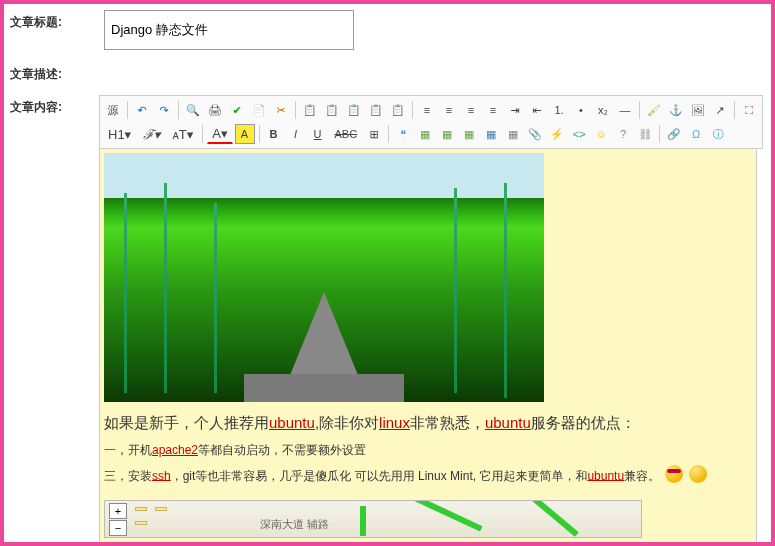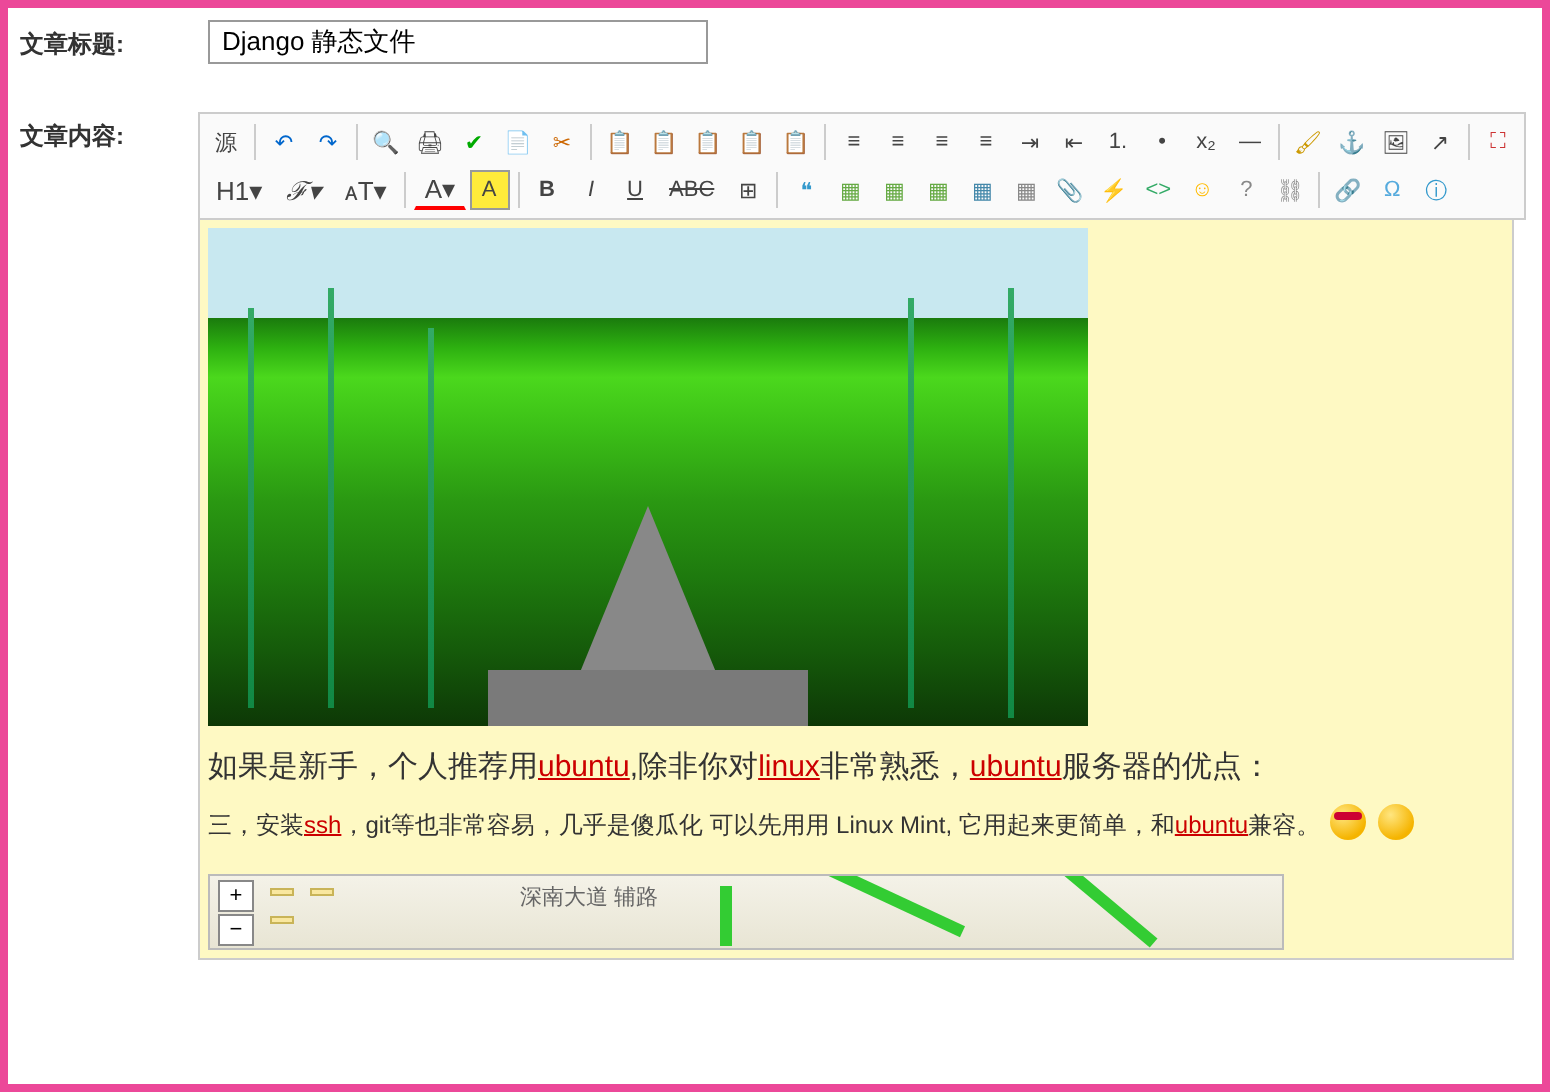--- a/index.html
+++ b/index.html
@@ -1,21 +1,21 @@
 <!DOCTYPE html>
 <html><head>
 <meta charset="utf-8">
 <style>
 *{box-sizing:border-box;margin:0;padding:0;}
 body{font-family:Arial,"Microsoft YaHei",sans-serif;font-size:12px;background:#fff;}
 .page{border:4px solid #ec4899;width:775px;height:546px;position:relative;overflow:hidden;}
 .row{display:flex;align-items:flex-start;padding:6px 0;}
 .row-label{width:100px;padding-left:6px;font-weight:bold;color:#333;padding-top:4px;}
 .row-field{flex:1;}
-.text-input{border:1px solid #999;padding:3px 6px;font-size:13px;width:250px;height:22px;}
+.text-input{border:1px solid #999;padding:3px 6px;font-size:13px;width:250px;height:40px;}
 .desc-input{width:290px;}
 .editor-container{margin-right:8px;}
 .toolbar{border:1px solid #ccc;background:#fafafa;padding:2px;overflow:hidden;}
 .tb-row{display:flex;align-items:center;flex-wrap:nowrap;gap:0;padding:1px 0;}
 .tb-btn{width:20px;height:20px;display:inline-flex;align-items:center;justify-content:center;margin:1px;border:1px solid transparent;cursor:pointer;font-size:11px;color:#444;}
 .tb-sep{width:1px;height:18px;background:#ccc;margin:0 3px;display:inline-block;}
 .tb-wide{width:auto;padding:0 4px;font-size:13px;text-align:right;}
 .hilite{background:#ffeb3b;border:1px solid #999;}
 .editor-content{border:1px solid #ccc;border-top:none;padding:4px;background:#fef9c3;width:658px;}
 .content-img{width:440px;height:249px;background:linear-gradient(180deg,#c8e8f0 0%,#c8e8f0 18%,#1a7a0d 18%,#2db010 24%,#4bd81d 30%,#3cc017 40%,#2a9812 55%,#1e7a0e 70%,#155a0a 85%,#0d3806 100%);position:relative;overflow:hidden;}
@@ -43,20 +43,21 @@
 <div class="page">
 
   <div class="row">
     <div class="row-label">文章标题:</div>
     <div class="row-field">
       <input class="text-input" value="Django 静态文件" style="">
     </div>
   </div>
 
   <div class="row">
+    <div class="row-label">文章描述:</div>
   </div>
 
   <div class="row">
     <div class="row-label">文章内容:</div>
     <div class="row-field editor-container">
 
       <div class="toolbar">
         <div class="tb-row">
           <span class="tb-btn">源</span>
           <span class="tb-sep"></span>
@@ -134,37 +135,40 @@
           <div class="bamboo" style="left:110px;top:50px;height:190px"></div>
           <div class="bamboo" style="left:350px;top:35px;height:205px"></div>
           <div class="bamboo" style="left:400px;top:30px;height:215px"></div>
         </div>
 
         <div class="article-text">
           <p class="headline">
             <span>如果是新手，个人推荐用</span><span class="lnk">ubuntu</span><span>,除非你对</span><span class="lnk">linux</span><span>非常熟悉，</span><span class="lnk">ubuntu</span><span>服务器的优点：</span>
           </p>
           <p class="small">
+            <span>一，开机</span><span class="lnk">apache2</span><span>等都自动启动，不需要额外设置</span>
+          </p>
+          <p class="small">
             <span>三，安装</span><span class="lnk">ssh</span><span>，git等也非常容易，几乎是傻瓜化 可以先用用 Linux Mint, 它用起来更简单，和</span><span class="lnk">ubuntu</span><span>兼容。</span>
             <span class="emojis">
               <span class="emoji cool"></span>
               <span class="emoji"></span>
             </span>
           </p>
         </div>
 
         <div class="map-strip">
           <div class="map-ctrl">
             <div>+</div>
             <div>−</div>
           </div>
           <div class="map-yb" style="left:30px;top:6px"></div>
           <div class="map-yb" style="left:50px;top:6px"></div>
           <div class="map-yb" style="left:30px;top:20px"></div>
-          <span class="map-label" style="left:155px;top:3px">深南大道 辅路</span>
+          <span class="map-label" style="left:155px;top:16px">深南大道 辅路</span>
           <div class="map-road" style="left:255px;top:5px;width:6px;height:30px"></div>
           <div class="map-road" style="left:300px;top:8px;width:80px;transform:rotate(25deg)"></div>
           <div class="map-road" style="left:410px;top:8px;width:70px;transform:rotate(40deg)"></div>
         </div>
       </div>
 
     </div>
   </div>
 </div>
 

